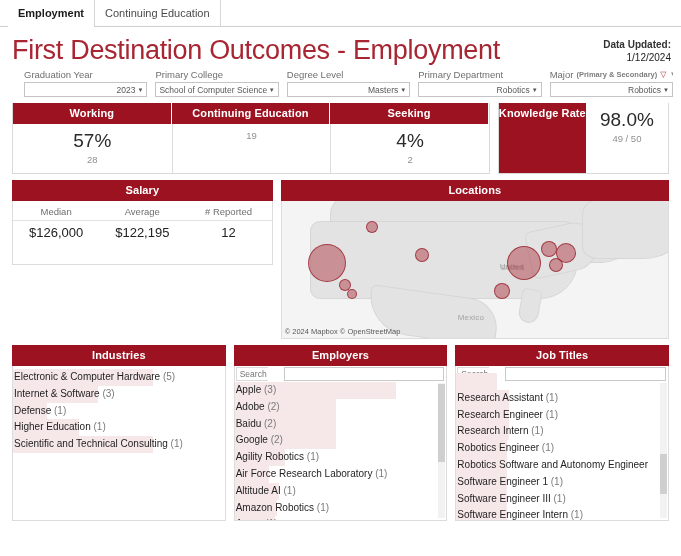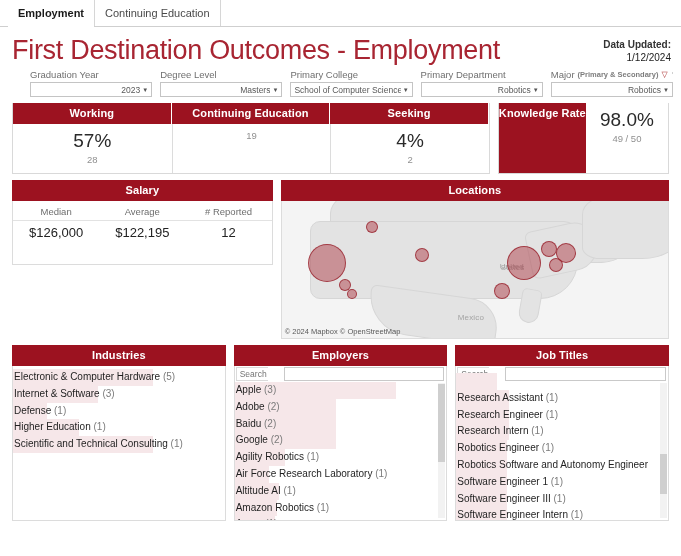--- a/index.html
+++ b/index.html
@@ -55,21 +55,21 @@
     color: #333333;
     line-height: 13px;
     padding-top: 5px;
   }
   .updated .lbl { font-weight: bold; }
   .updated .val { font-weight: normal; color: #222; }
 
   
   .filters {
     display: flex;
-    padding: 2px 8px 4px 30px;
+    padding: 2px 8px 4px 24px;
     gap: 8px;
   }
   .filter { flex: 1; min-width: 0; }
   .filter-label {
     font-size: 9.5px; color: #6f6f6f;
     margin-bottom: 2px; white-space: nowrap;
     overflow: hidden;
     display: flex; align-items: center; gap: 3px;
   }
   .filter-label .sub { font-size: 7.5px; color: #7d7d7d; font-weight: bold; }
@@ -287,34 +287,34 @@
       <span>Graduation Year</span>
     </div>
     <div class="select">
       <span class="txt">2023</span>
       <span class="caret">▼</span>
     </div>
   </div>
 
   <div class="filter">
     <div class="filter-label">
+      <span>Primary College</span>
+    </div>
+    <div class="select">
+      <span class="txt">School of Computer Science</span>
+      <span class="caret">▼</span>
+    </div>
+  </div>
+
+  <div class="filter">
+    <div class="filter-label">
       <span>Degree Level</span>
     </div>
     <div class="select">
       <span class="txt">Masters</span>
-      <span class="caret">▼</span>
-    </div>
-  </div>
-
-  <div class="filter">
-    <div class="filter-label">
-      <span>Primary College</span>
-    </div>
-    <div class="select">
-      <span class="txt">School of Computer Science</span>
       <span class="caret">▼</span>
     </div>
   </div>
 
   <div class="filter">
     <div class="filter-label">
       <span>Primary Department</span>
     </div>
     <div class="select">
       <span class="txt">Robotics</span>

